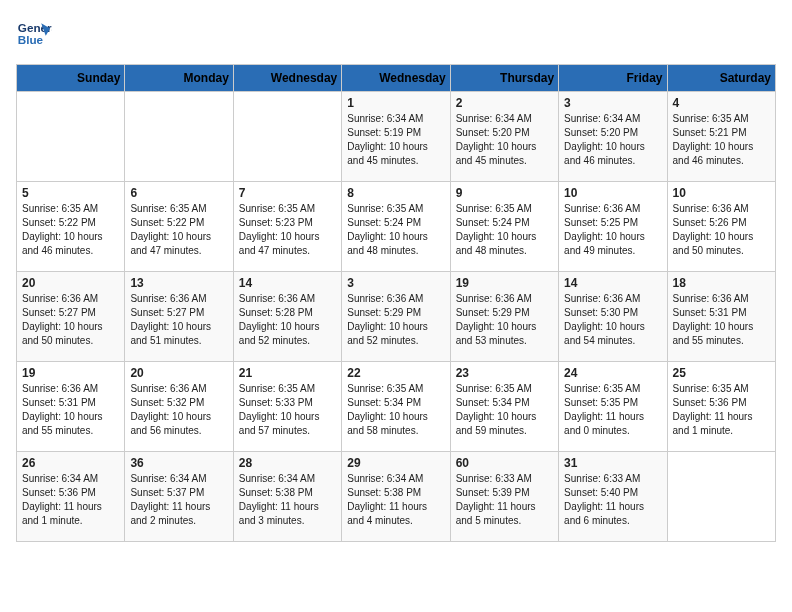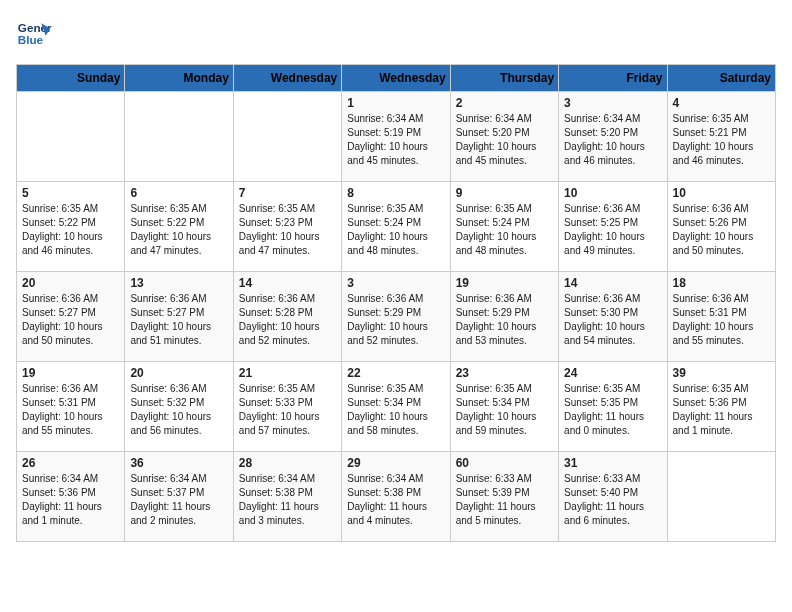--- a/index.html
+++ b/index.html
@@ -256,21 +256,21 @@
 Sunset: 5:34 PM
 Daylight: 10 hours and 59 minutes.</div>
         </td>
         <td>
           <span class="day-number">24</span>
           <div class="cell-text" style="white-space: pre-line;">Sunrise: 6:35 AM
 Sunset: 5:35 PM
 Daylight: 11 hours and 0 minutes.</div>
         </td>
         <td>
-          <span class="day-number">39</span>
+          <span class="day-number">25</span>
           <div class="cell-text" style="white-space: pre-line;">Sunrise: 6:35 AM
 Sunset: 5:36 PM
 Daylight: 11 hours and 1 minute.</div>
         </td>
       </tr>
       <tr>
         <td>
           <span class="day-number">26</span>
           <div class="cell-text" style="white-space: pre-line;">Sunrise: 6:34 AM
 Sunset: 5:36 PM

